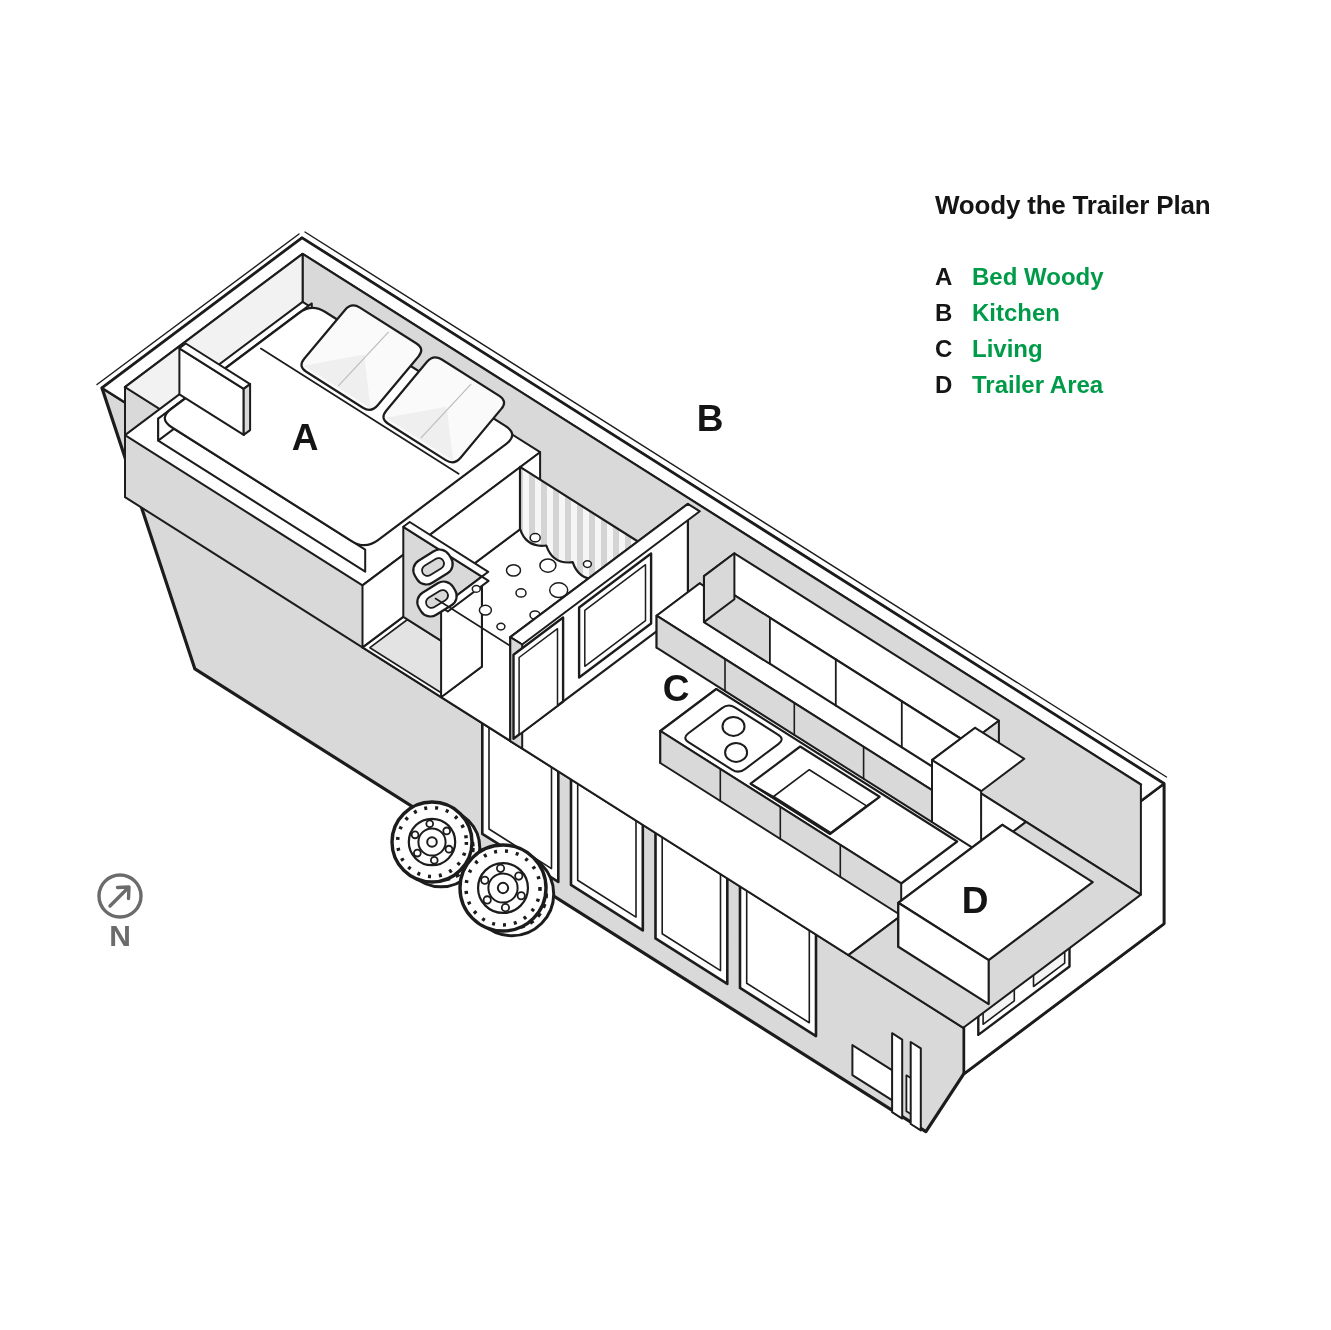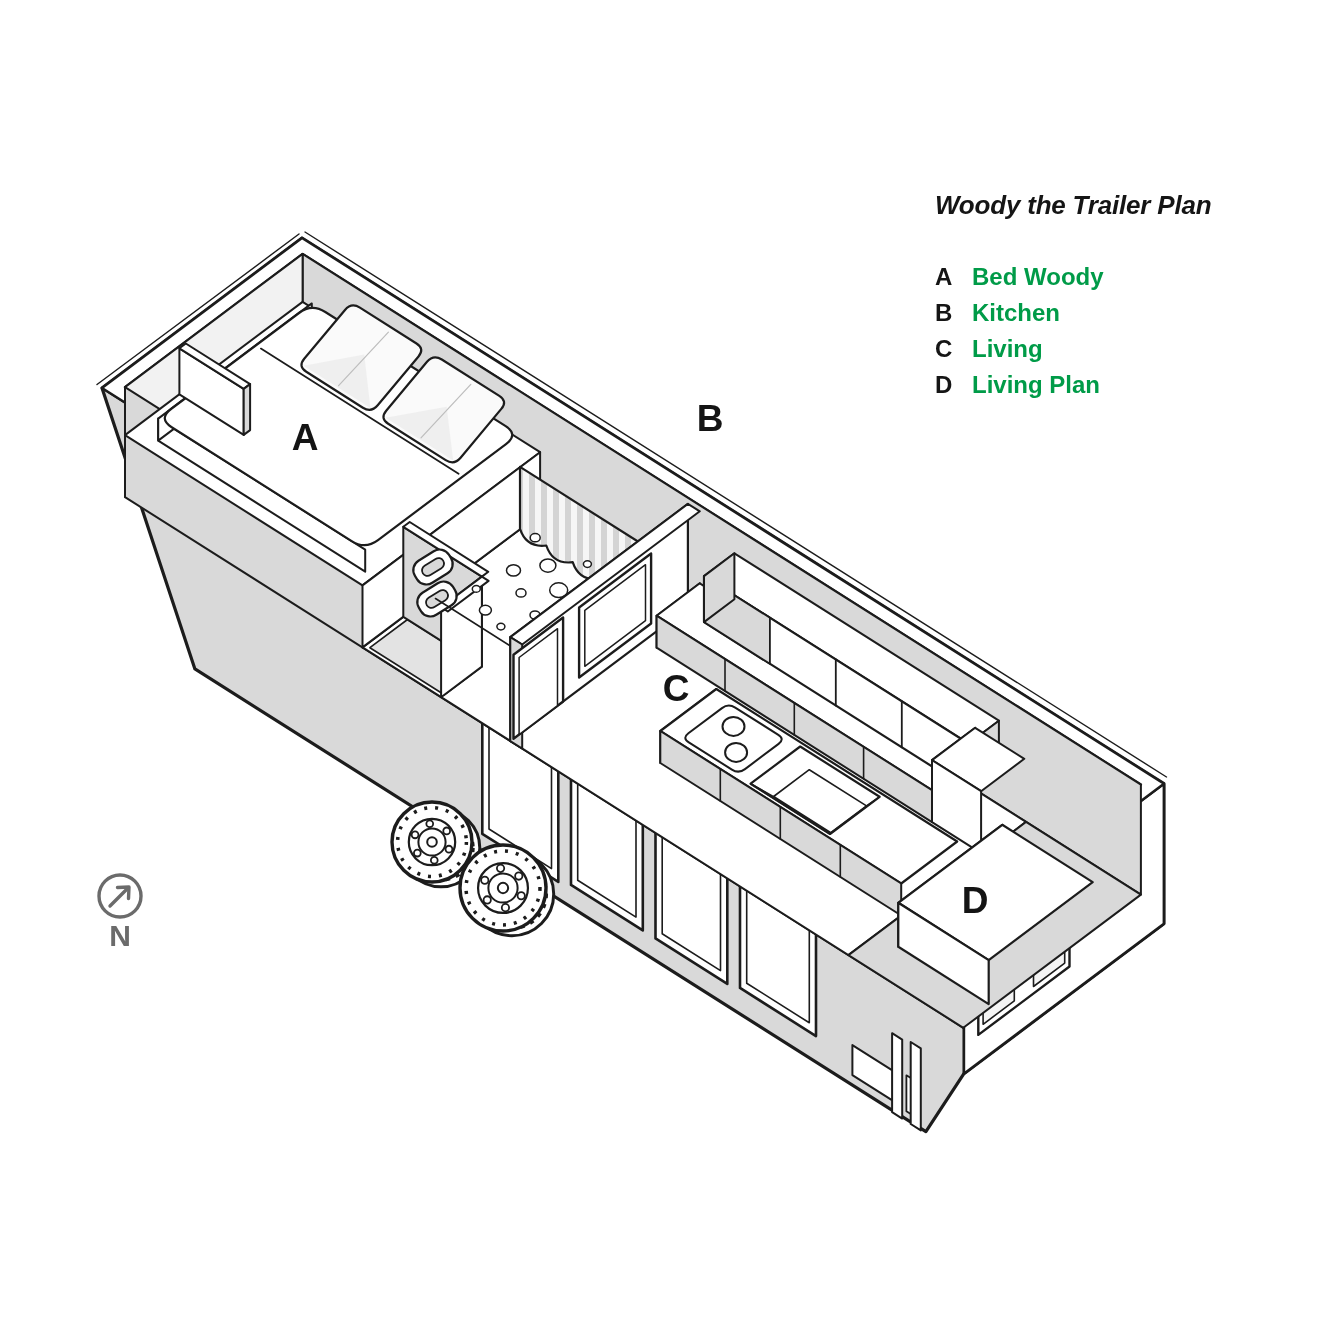--- a/index.html
+++ b/index.html
@@ -3,21 +3,21 @@
 <meta charset="utf-8">
 <style>
   html,body{margin:0;padding:0;background:#fff;}
   body{width:1331px;height:1330px;position:relative;overflow:hidden;
        font-family:"Liberation Sans",sans-serif;}
   .canvas{position:absolute;inset:0;width:1331px;height:1330px;}
   svg{position:absolute;left:0;top:0;}
   svg text{font-family:"Liberation Sans",sans-serif;font-weight:700;}
 
   .legend{position:absolute;left:935px;top:190px;width:360px;}
-  .legend-title{font-size:26px;font-weight:700;color:#151515;letter-spacing:-0.2px;font-style:italic;}
+  .legend-title{font-size:26px;font-weight:700;color:#151515;letter-spacing:-0.2px;}
   .legend-rows{margin-top:42px;}
   .legend-row{display:flex;align-items:baseline;height:36px;font-size:24px;font-weight:700;}
   .legend-letter{width:37px;color:#151515;}
   .legend-label{color:var(--green,#009B48);}
 </style>
 </head>
 <body style="background: rgb(255, 255, 255);">
 
 <div class="canvas">
 
@@ -262,17 +262,17 @@
       <div class="legend-row">
         <span class="legend-letter">B</span>
         <span class="legend-label">Kitchen</span>
       </div>
       <div class="legend-row">
         <span class="legend-letter">C</span>
         <span class="legend-label">Living</span>
       </div>
       <div class="legend-row">
         <span class="legend-letter">D</span>
-        <span class="legend-label">Living Plan</span>
+        <span class="legend-label">Trailer Area</span>
       </div>
     </div>
   </div>
 </div>
 
 </body></html>

